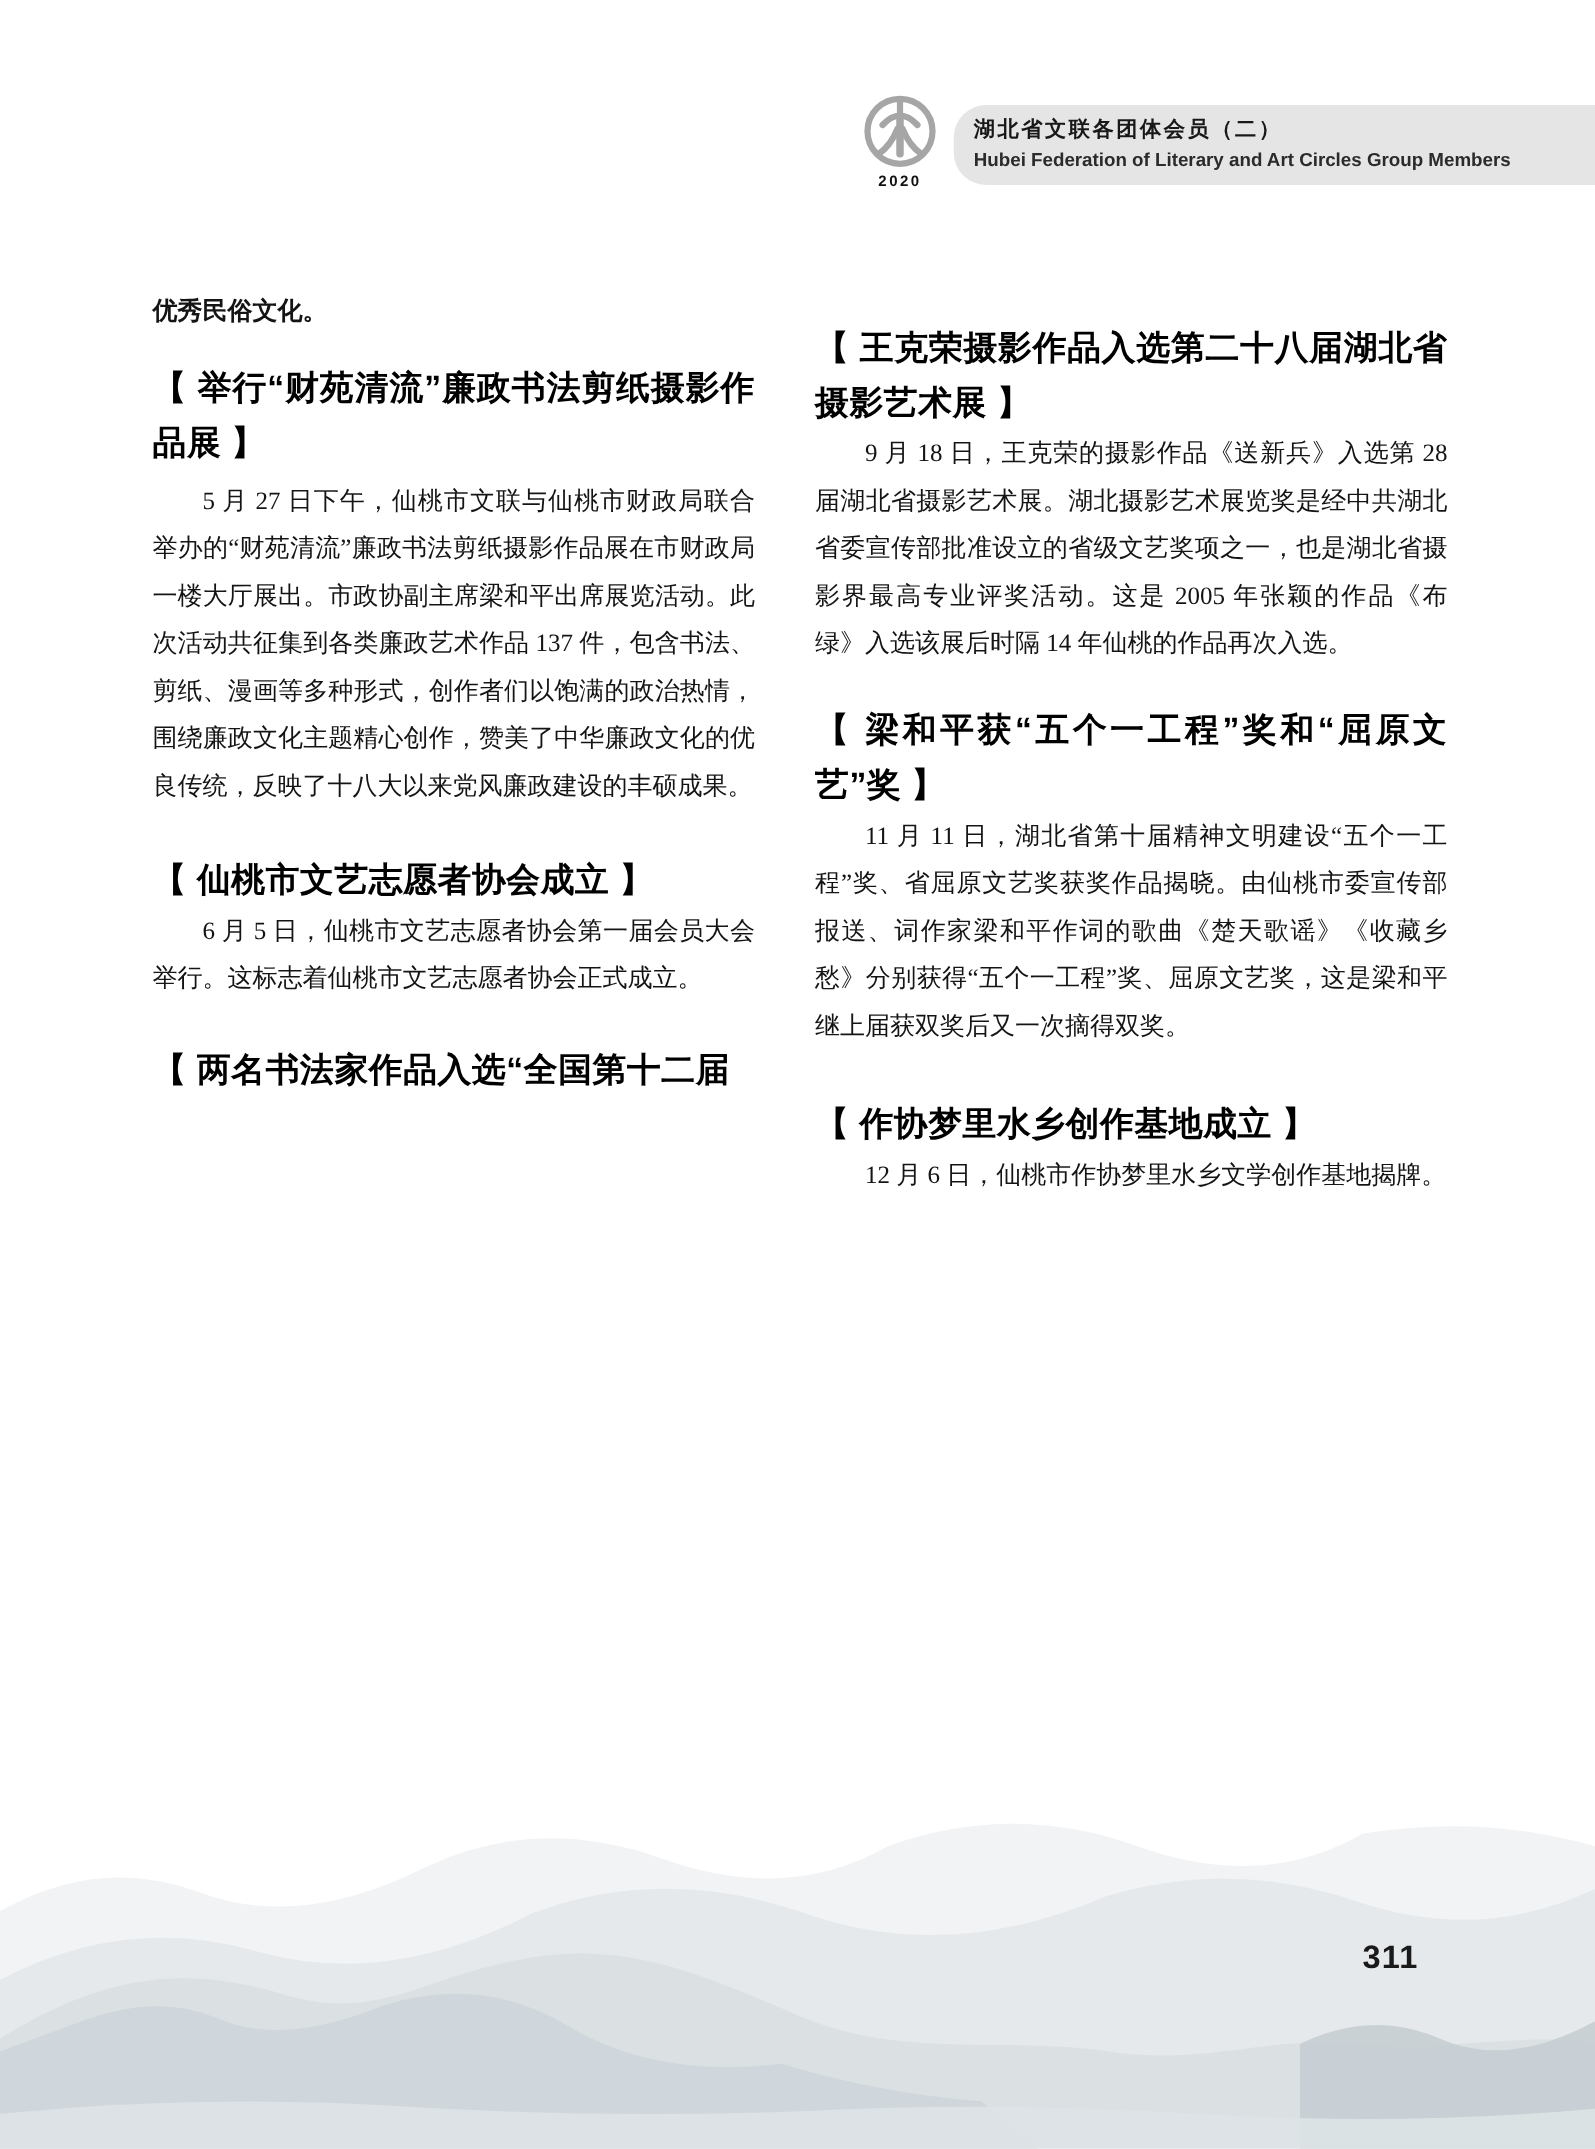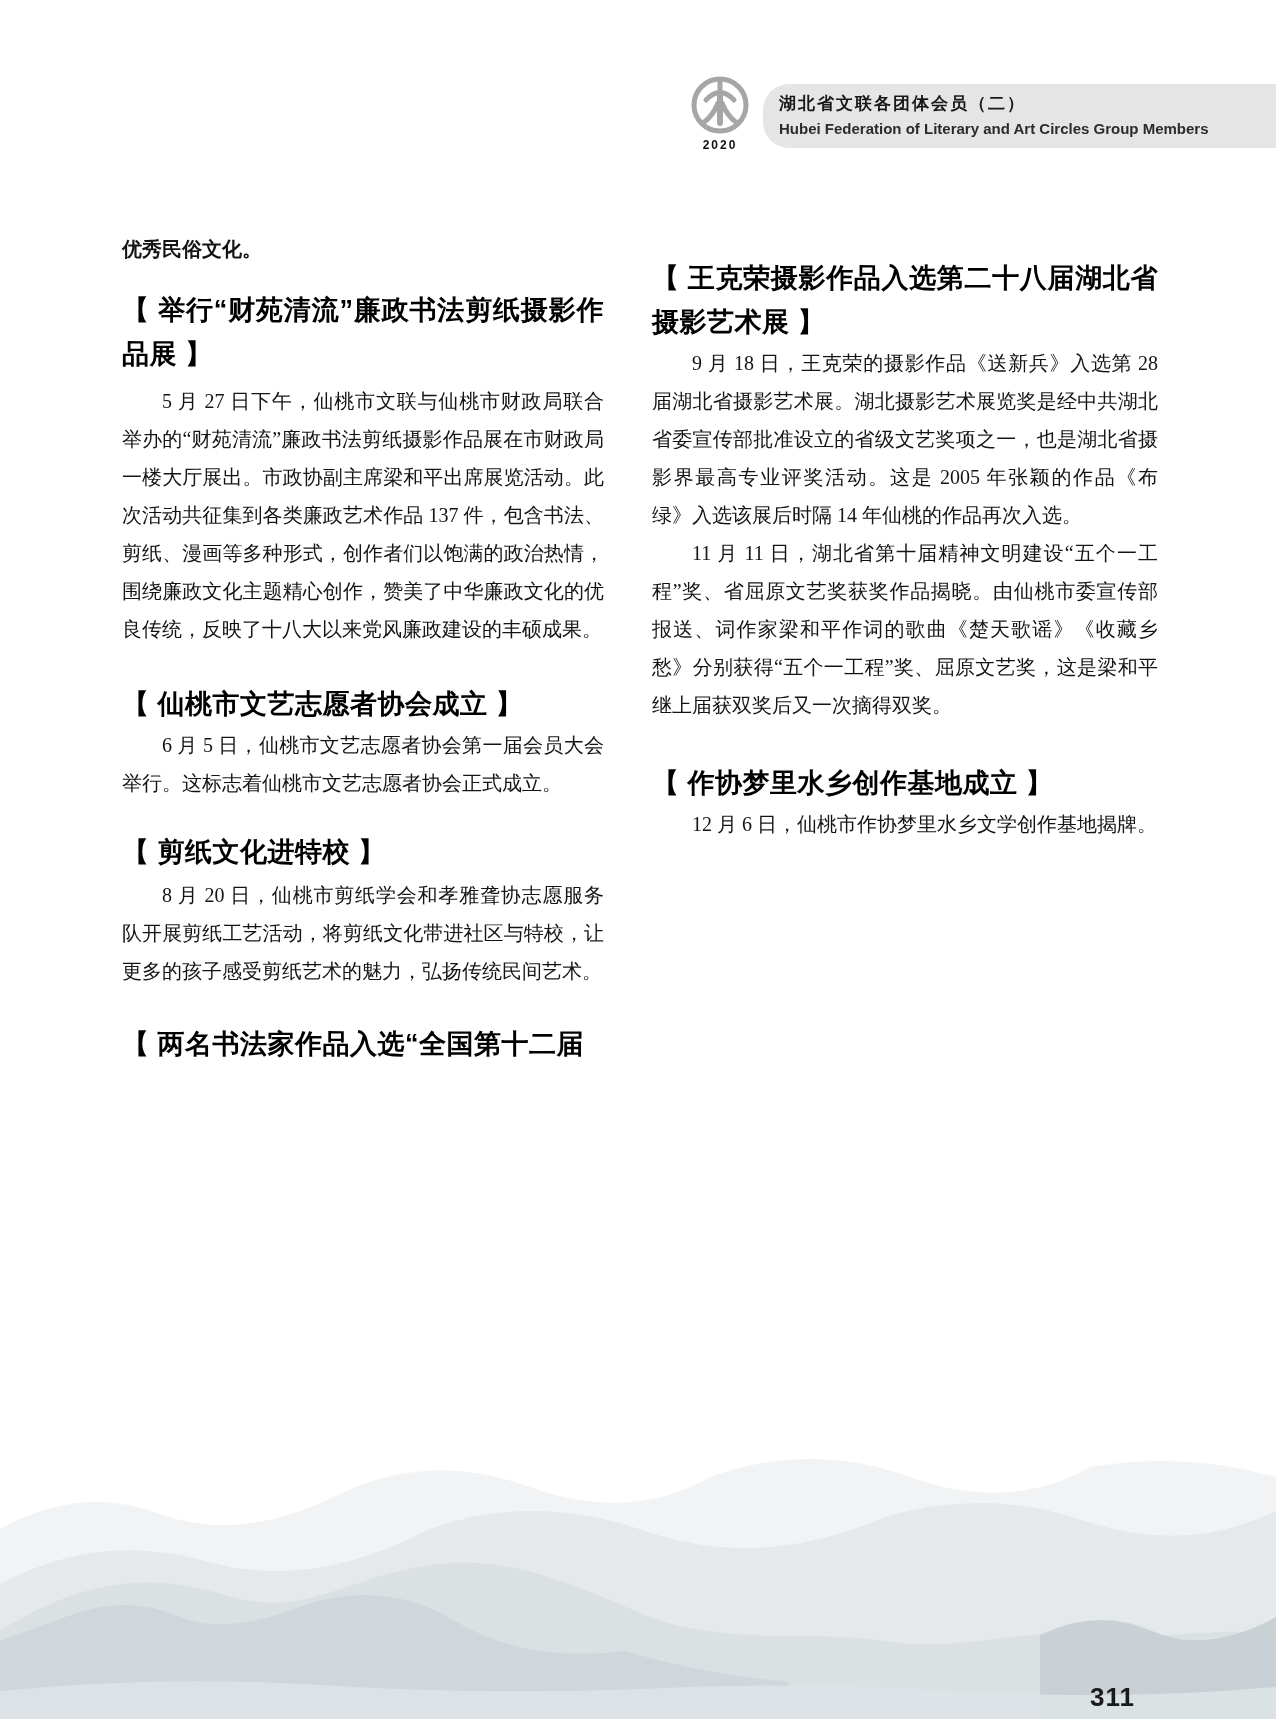--- a/index.html
+++ b/index.html
@@ -74,21 +74,21 @@
   .col-right .sec1 .sec-heading{margin-top:34px;}
   .col-right .sec2 .sec-heading{margin-top:28px;}
   .col-right .sec3 .sec-heading{margin-top:37px;}
 
   
   .mountains{
     position:absolute;left:0;bottom:0;width:1276px;height:340px;
     pointer-events:none;
   }
   .page-number{
-    position:absolute;left:1090px;top:1682px;
+    position:absolute;left:1090px;top:1550px;
     font-family:"Liberation Sans","DejaVu Sans",sans-serif;
     font-weight:bold;font-size:26px;color:#1a1a1a;letter-spacing:1px;
   }
 </style>
 </head>
 <body>
 
 <div class="page">
 
   <div class="logo-block">
@@ -114,38 +114,35 @@
     <div class="sec0">
       <h2 class="sec-heading">【 举行“财苑清流”廉政书法剪纸摄影作品展 】</h2>
       <p class="body-text indent">5 月 27 日下午，仙桃市文联与仙桃市财政局联合举办的“财苑清流”廉政书法剪纸摄影作品展在市财政局一楼大厅展出。市政协副主席梁和平出席展览活动。此次活动共征集到各类廉政艺术作品 137 件，包含书法、剪纸、漫画等多种形式，创作者们以饱满的政治热情，围绕廉政文化主题精心创作，赞美了中华廉政文化的优良传统，反映了十八大以来党风廉政建设的丰硕成果。</p>
     </div>
 
     <div class="sec1">
       <h2 class="sec-heading">【 仙桃市文艺志愿者协会成立 】</h2>
       <p class="body-text indent">6 月 5 日，仙桃市文艺志愿者协会第一届会员大会举行。这标志着仙桃市文艺志愿者协会正式成立。</p>
     </div>
 
-    <div class="sec2">
-      <h2 class="sec-heading">【 剪纸文化进特校 】</h2>
-      <p class="body-text indent">8 月 20 日，仙桃市剪纸学会和孝雅聋协志愿服务队开展剪纸工艺活动，将剪纸文化带进社区与特校，让更多的孩子感受剪纸艺术的魅力，弘扬传统民间艺术。</p>
-    </div>
 
     <div class="sec3">
       <h2 class="sec-heading">【 两名书法家作品入选“全国第十二届</h2>
     </div>
   </div>
 
   <div class="col col-right">
 
     <div class="sec1">
       <h2 class="sec-heading">【 王克荣摄影作品入选第二十八届湖北省摄影艺术展 】</h2>
       <p class="body-text indent">9 月 18 日，王克荣的摄影作品《送新兵》入选第 28 届湖北省摄影艺术展。湖北摄影艺术展览奖是经中共湖北省委宣传部批准设立的省级文艺奖项之一，也是湖北省摄影界最高专业评奖活动。这是 2005 年张颖的作品《布绿》入选该展后时隔 14 年仙桃的作品再次入选。</p>
     </div>
 
     <div class="sec2">
+      <h2 class="sec-heading">【 梁和平获“五个一工程”奖和“屈原文艺”奖 】</h2>
       <p class="body-text indent">11 月 11 日，湖北省第十届精神文明建设“五个一工程”奖、省屈原文艺奖获奖作品揭晓。由仙桃市委宣传部报送、词作家梁和平作词的歌曲《楚天歌谣》《收藏乡愁》分别获得“五个一工程”奖、屈原文艺奖，这是梁和平继上届获双奖后又一次摘得双奖。</p>
     </div>
 
     <div class="sec3">
       <h2 class="sec-heading">【 作协梦里水乡创作基地成立 】</h2>
       <p class="body-text indent">12 月 6 日，仙桃市作协梦里水乡文学创作基地揭牌。</p>
     </div>
   </div>
 
   <svg class="mountains" viewBox="0 0 1276 340" preserveAspectRatio="none">

